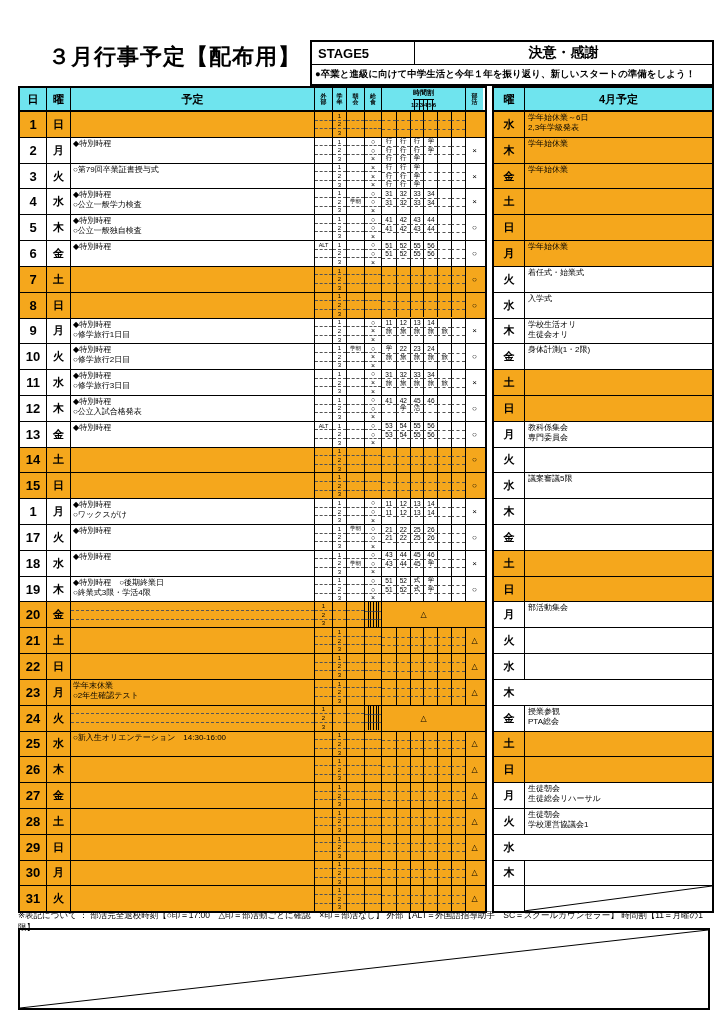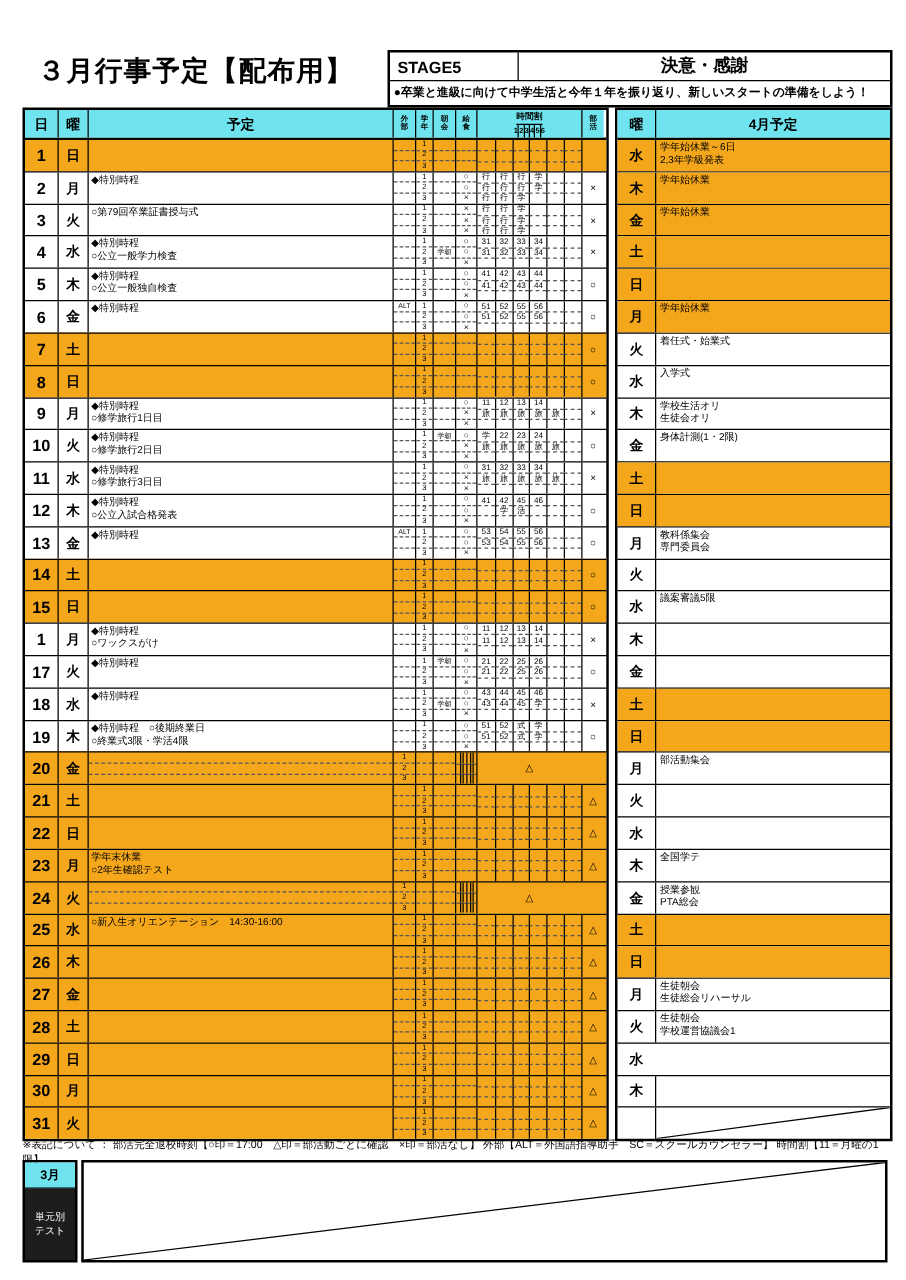--- a/index.html
+++ b/index.html
@@ -1,17 +1,17 @@
 <!DOCTYPE html>
 <html><head>
 <meta charset="utf-8">
 <style>
   html,body{margin:0;padding:0;background:#fff;}
   body{width:725px;height:1024px;position:relative;font-family:"Liberation Sans","DejaVu Sans",sans-serif;color:#000;}
-  .title{position:absolute;left:30px;top:42px;font-size:22px;font-weight:bold;letter-spacing:1px;}
+  .title{position:absolute;left:48px;top:42px;font-size:22px;font-weight:bold;letter-spacing:1px;}
   .hdrbox{position:absolute;left:310px;top:40px;width:400px;border:2px solid #000;}
   .hdrtop{display:flex;height:22px;border-bottom:1px solid #000;}
   .stage{width:96px;border-right:1px solid #000;display:flex;align-items:center;padding-left:6px;font-weight:bold;font-size:13px;}
   .slogan{flex:1;display:flex;align-items:center;justify-content:center;font-weight:bold;font-size:14px;}
   .hdrsub{height:19px;display:flex;align-items:center;padding-left:3px;font-weight:bold;font-size:9.5px;}
   
   .ltable{position:absolute;left:18px;top:86px;width:465px;border:2px solid #000;}
   .rtable{position:absolute;left:492px;top:86px;width:218px;border:2px solid #000;}
   .cy{background:#6FE4EE;}
   .hol{background:#F5A71C;}
@@ -1683,23 +1683,20 @@
       <div class="rrow">
         <div class="rwd">火</div>
         <div class="rcont"></div>
       </div>
       <div class="rrow">
         <div class="rwd">水</div>
         <div class="rcont"></div>
       </div>
       <div class="rrow">
         <div class="rwd">木</div>
-        <div class="rcont">
-          <div class="">全国学テ</div>
-        </div>
       </div>
       <div class="rrow">
         <div class="rwd">金</div>
         <div class="rcont">
           <div class="">授業参観</div>
           <div class="">PTA総会</div>
         </div>
       </div>
       <div class="rrow">
         <div class="rwd hol">土</div>
@@ -1737,23 +1734,18 @@
             <line x1="0" y1="100" x2="100" y2="0" stroke="#000" stroke-width="1" vector-effect="non-scaling-stroke"></line>
           </svg>
         </div>
       </div>
     </div>
 </div>
 
 <div class="note">※表記について ： 部活完全退校時刻【○印＝17:00　△印＝部活動ごとに確認　×印＝部活なし】 外部【ALT＝外国語指導助手　SC＝スクールカウンセラー】 時間割【11＝月曜の1限】</div>
 
 <div class="bbox">
-  <div class="bleft">
-    <div class="bmonth cy">3月</div>
-    <div class="bunit">単元別
-テスト</div>
-  </div>
   <div class="bmain">
     <svg viewBox="0 0 100 100" preserveAspectRatio="none">
         <line x1="0" y1="100" x2="100" y2="0" stroke="#000" stroke-width="1" vector-effect="non-scaling-stroke"></line>
       </svg>
   </div>
 </div>
 
 </body></html>

